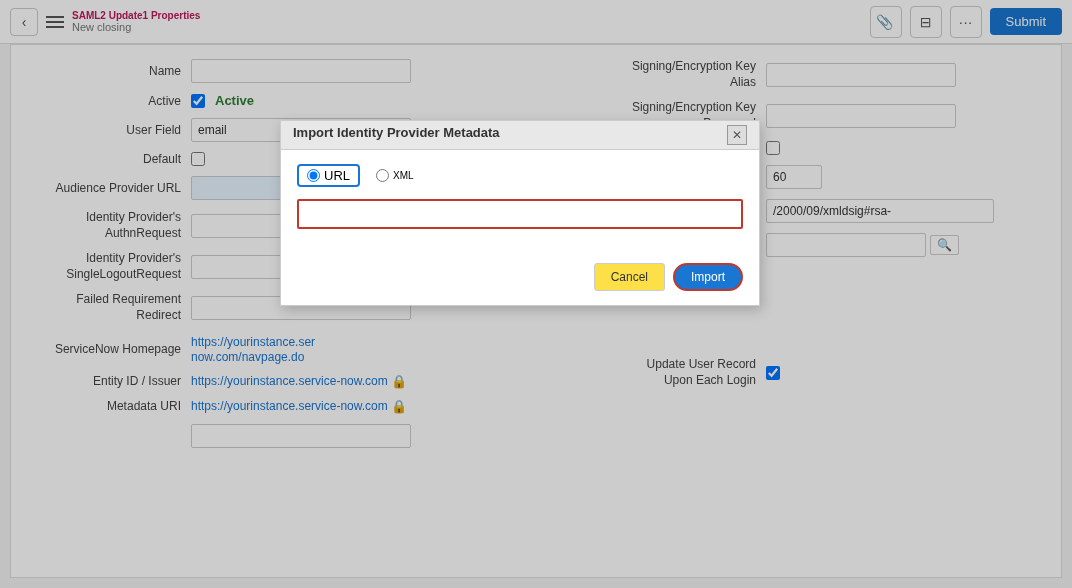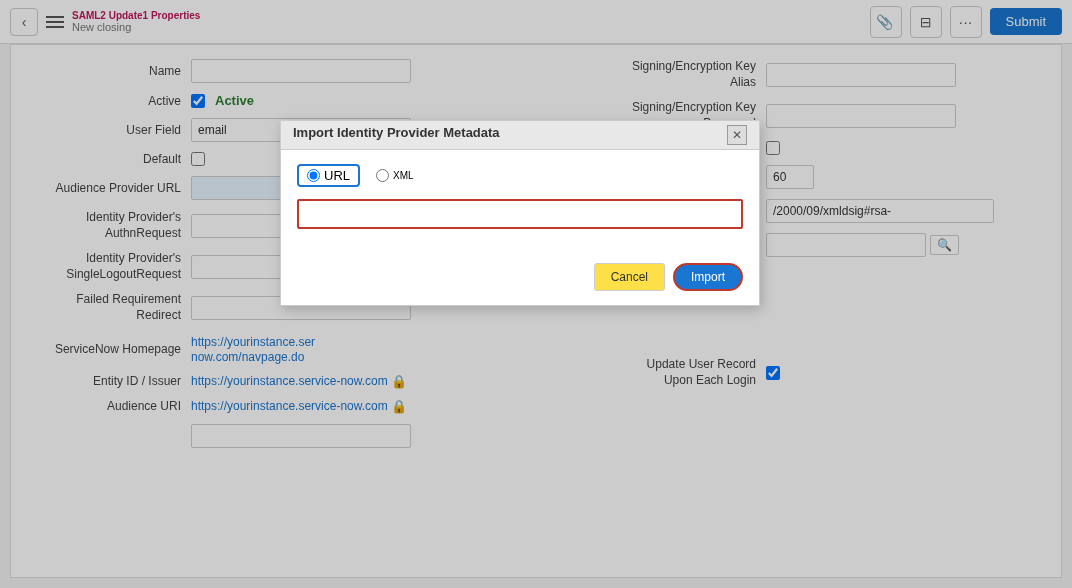--- a/index.html
+++ b/index.html
@@ -209,21 +209,21 @@
 
           <div class="field-row">
             <div class="field-label field-label-wide">Entity ID / Issuer</div>
             <div style="display:flex; align-items:center; gap:4px;">
               <a class="link-text">https://yourinstance.service-now.com</a>
               <span style="color:#888; font-size:13px;">🔒</span>
             </div>
           </div>
 
           <div class="field-row">
-            <div class="field-label field-label-wide">Audience URI</div>
+            <div class="field-label field-label-wide">Metadata URI</div>
             <div style="display:flex; align-items:center; gap:4px;">
               <a class="link-text">https://yourinstance.service-now.com</a>
               <span style="color:#888; font-size:13px;">🔒</span>
             </div>
           </div>
 
           <div class="field-row">
             <div class="field-label field-label-wide"></div>
             <input class="form-input" style="width: 220px;" type="text">
           </div>
@@ -246,21 +246,21 @@
             <input class="form-input" style="width: 190px;" type="password">
           </div>
 
           <div class="field-row">
             <div class="field-label" style="width:210px;">Encrypt Assertion</div>
             <input type="checkbox" style="">
           </div>
 
           <div class="field-row" style="margin-top:6px;">
             <div class="field-label" style="width:210px;"></div>
-            <input class="form-input" style="width: 48px;" type="text" value="60">
+            <input class="form-input" style="width: 56px;" type="text" value="60">
           </div>
 
           <div class="field-row" style="margin-top:6px;">
             <div class="field-label" style="width:210px;"></div>
             <input class="form-input" style="width: 228px;" type="text" value="/2000/09/xmldsig#rsa-">
           </div>
 
           <div class="field-row" style="margin-top:6px;">
             <div class="field-label" style="width:210px;"></div>
             <div style="display:flex; align-items:center; gap:4px;">

